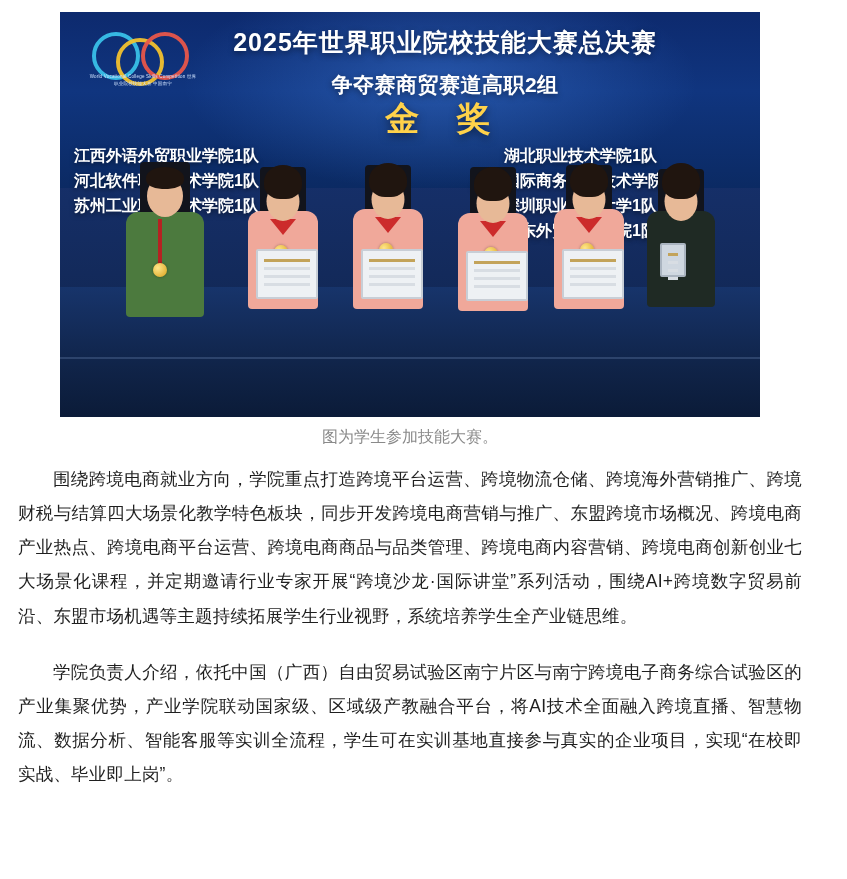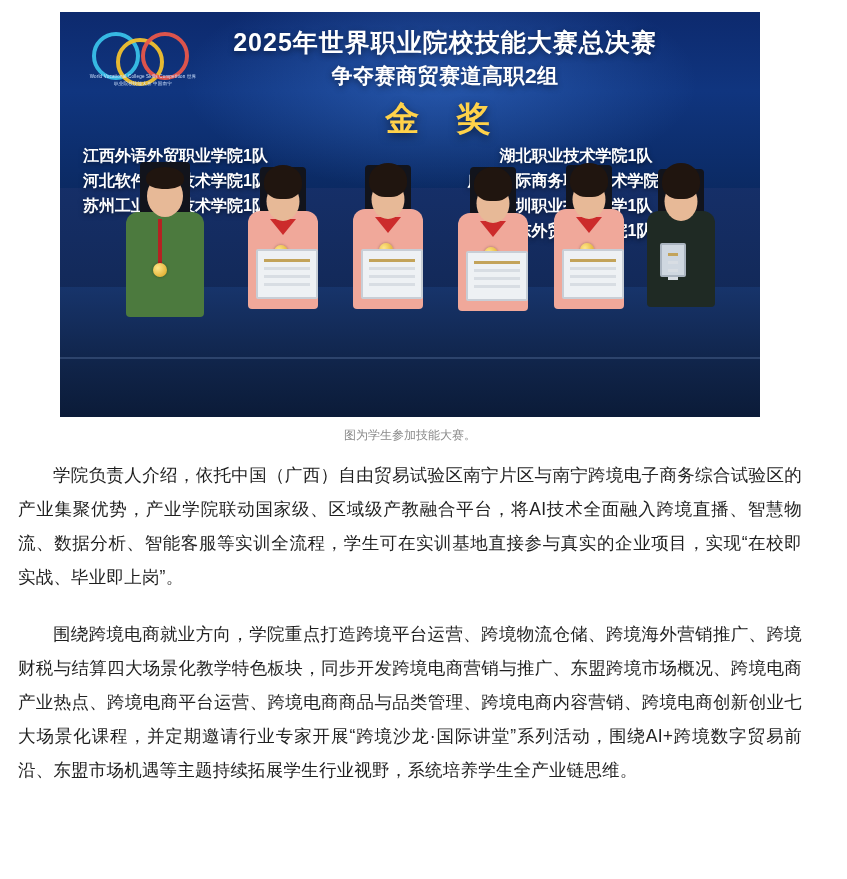--- a/index.html
+++ b/index.html
@@ -77,21 +77,21 @@
     text-align: center;
     font-size: 25px;
     font-weight: bold;
     color: #ffffff;
     letter-spacing: 1px;
     text-shadow: 0 2px 6px rgba(0,0,0,.45);
     padding-left: 70px;
   }
   .title-2 {
     position: absolute;
-    left: 0; right: 0; top: 50px;
+    left: 0; right: 0; top: 59px;
     text-align: center;
     font-size: 21px;
     font-weight: bold;
     color: #ffffff;
     letter-spacing: .5px;
     text-shadow: 0 2px 6px rgba(0,0,0,.45);
     padding-left: 70px;
   }
   .award {
     position: absolute;
@@ -100,21 +100,21 @@
     font-size: 34px;
     font-weight: bold;
     color: #ffd24a;
     letter-spacing: 14px;
     text-shadow: 0 3px 8px rgba(0,0,0,.5);
     padding-left: 70px;
   }
   .winners {
     position: absolute;
     left: 0; right: 0; top: 134px;
-    padding: 0 23px;
+    padding: 0 14px;
     display: grid;
     grid-template-columns: 1fr 1fr;
     row-gap: 4px;
     column-gap: 10px;
     font-size: 16px;
     font-weight: bold;
     color: #ffffff;
     text-shadow: 0 2px 5px rgba(0,0,0,.5);
     box-sizing: border-box;
   }
@@ -204,21 +204,21 @@
     transform: translateX(-50%);
     width: 26px; height: 16px;
     background: #cc2b2b;
     clip-path: polygon(0 0, 100% 0, 50% 100%);
   }
 
   .caption {
     width: 700px;
     margin: 10px auto 0 auto;
     text-align: center;
-    font-size: 12px;
+    font-size: 16px;
     color: #8a8a8a;
   }
 
   
   .article {
     margin-top: 14px;
   }
   .article p {
     margin: 0 0 22px 0;
     font-size: 17.5px;
@@ -328,17 +328,17 @@
           <div class="cert" style="left:22px; bottom:140px; width:22px; height:30px; background:#cfd7e0; border-color:#aab4c0;"></div>
         </div>
 
       </div>
     </div>
 
     <figcaption class="caption">图为学生参加技能大赛。</figcaption>
   </figure>
 
   <div class="article">
+    <p>围绕跨境电商就业方向，学院重点打造跨境平台运营、跨境物流仓储、跨境海外营销推广、跨境财税与结算四大场景化教学特色板块，同步开发跨境电商营销与推广、东盟跨境市场概况、跨境电商产业热点、跨境电商平台运营、跨境电商商品与品类管理、跨境电商内容营销、跨境电商创新创业七大场景化课程，并定期邀请行业专家开展“跨境沙龙·国际讲堂”系列活动，围绕AI+跨境数字贸易前沿、东盟市场机遇等主题持续拓展学生行业视野，系统培养学生全产业链思维。</p>
     <p>学院负责人介绍，依托中国（广西）自由贸易试验区南宁片区与南宁跨境电子商务综合试验区的产业集聚优势，产业学院联动国家级、区域级产教融合平台，将AI技术全面融入跨境直播、智慧物流、数据分析、智能客服等实训全流程，学生可在实训基地直接参与真实的企业项目，实现“在校即实战、毕业即上岗”。</p>
-    <p>围绕跨境电商就业方向，学院重点打造跨境平台运营、跨境物流仓储、跨境海外营销推广、跨境财税与结算四大场景化教学特色板块，同步开发跨境电商营销与推广、东盟跨境市场概况、跨境电商产业热点、跨境电商平台运营、跨境电商商品与品类管理、跨境电商内容营销、跨境电商创新创业七大场景化课程，并定期邀请行业专家开展“跨境沙龙·国际讲堂”系列活动，围绕AI+跨境数字贸易前沿、东盟市场机遇等主题持续拓展学生行业视野，系统培养学生全产业链思维。</p>
   </div>
 
 </div>
 
 </body></html>

